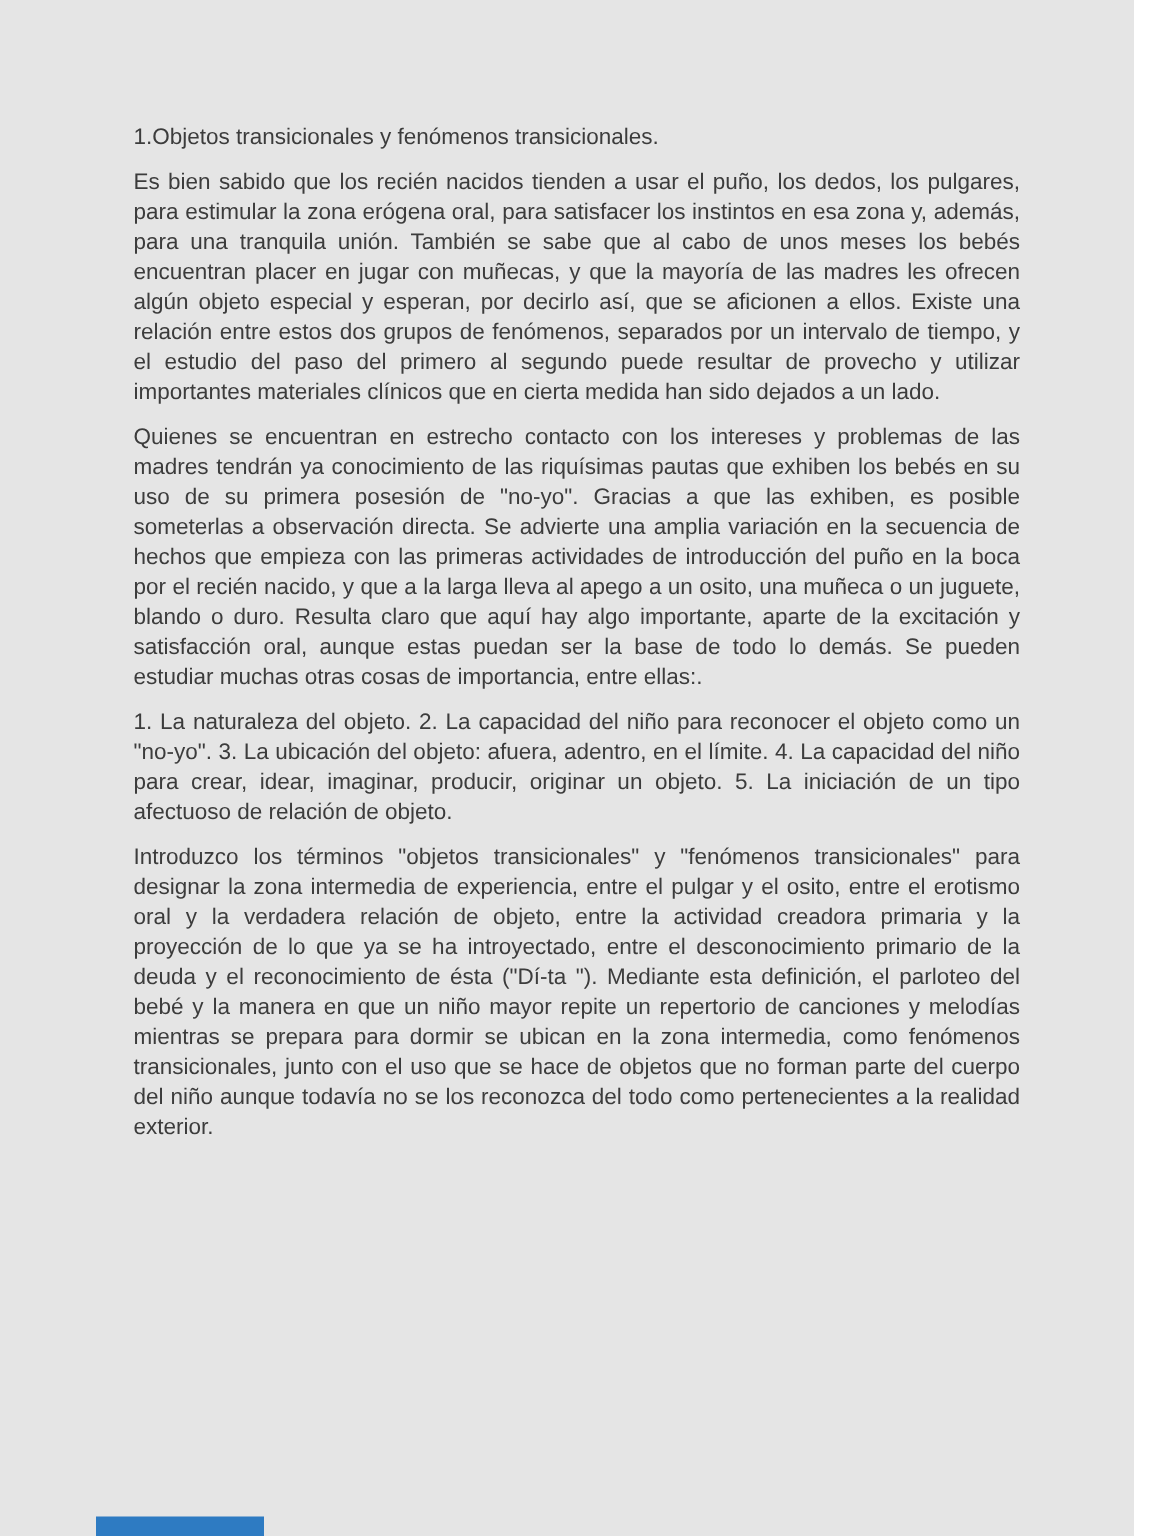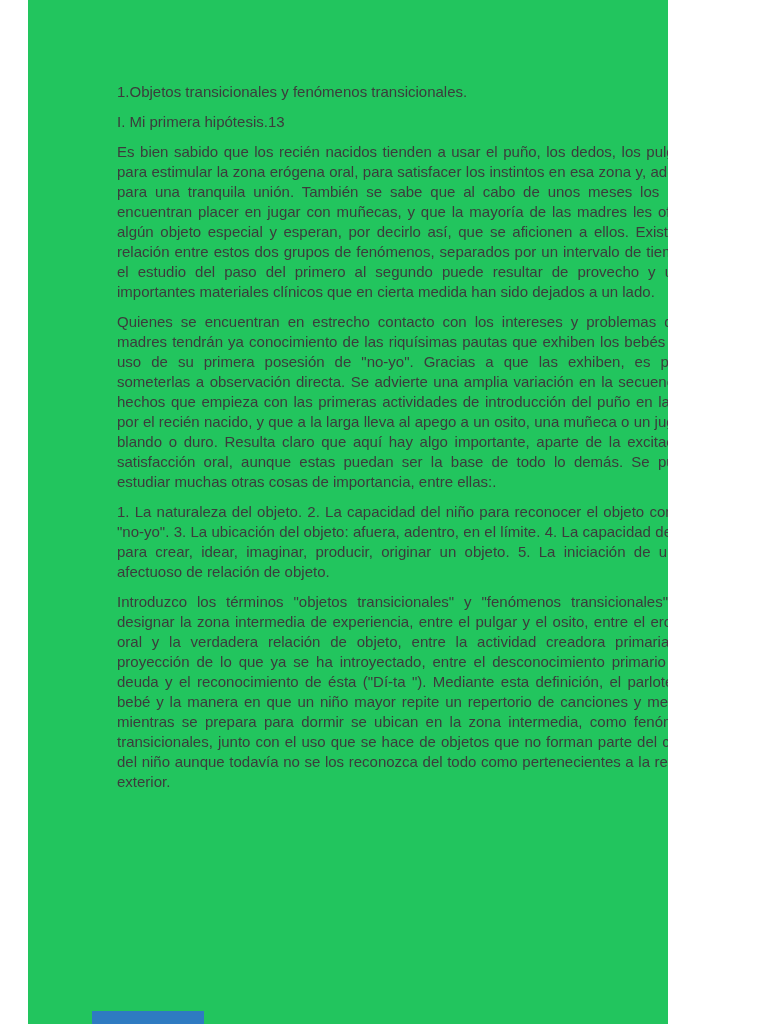--- a/index.html
+++ b/index.html
@@ -2,25 +2,24 @@
 <html><head>
 <meta charset="utf-8">
 <style>
   html, body {
     margin: 0;
     padding: 0;
     background: #ffffff;
   }
   .page {
     position: relative;
-    width: 640px;
+    width: 756px;
     height: 1024px;
-    background: #22c55e;
+    background: #e5e5e5;
     overflow: hidden;
-    margin-left: 28px;
   }
   .text-block {
     position: absolute;
     left: 89px;
     top: 82px;
     width: 591px;
     font-family: "Liberation Sans", "DejaVu Sans", sans-serif;
     font-size: 15px;
     line-height: 20px;
     color: #3c3c3c;
@@ -38,20 +37,19 @@
     height: 13px;
     background: #2e7bc2;
   }
 </style>
 </head>
 <body>
 
 <div class="page">
   <div class="text-block">
       <p>1.Objetos transicionales y fenómenos transicionales.</p>
-      <p>I. Mi primera hipótesis.13</p>
       <p>Es bien sabido que los recién nacidos tienden a usar el puño, los dedos, los pulgares, para estimular la zona erógena oral, para satisfacer los instintos en esa zona y, además, para una tranquila unión. También se sabe que al cabo de unos meses los bebés encuentran placer en jugar con muñecas, y que la mayoría de las madres les ofrecen algún objeto especial y esperan, por decirlo así, que se aficionen a ellos. Existe una relación entre estos dos grupos de fenómenos, separados por un intervalo de tiempo, y el estudio del paso del primero al segundo puede resultar de provecho y utilizar importantes materiales clínicos que en cierta medida han sido dejados a un lado.</p>
       <p>Quienes se encuentran en estrecho contacto con los intereses y problemas de las madres tendrán ya conocimiento de las riquísimas pautas que exhiben los bebés en su uso de su primera posesión de "no-yo". Gracias a que las exhiben, es posible someterlas a observación directa. Se advierte una amplia variación en la secuencia de hechos que empieza con las primeras actividades de introducción del puño en la boca por el recién nacido, y que a la larga lleva al apego a un osito, una muñeca o un juguete, blando o duro. Resulta claro que aquí hay algo importante, aparte de la excitación y satisfacción oral, aunque estas puedan ser la base de todo lo demás. Se pueden estudiar muchas otras cosas de importancia, entre ellas:.</p>
       <p>1. La naturaleza del objeto. 2. La capacidad del niño para reconocer el objeto como un "no-yo". 3. La ubicación del objeto: afuera, adentro, en el límite. 4. La capacidad del niño para crear, idear, imaginar, producir, originar un objeto. 5. La iniciación de un tipo afectuoso de relación de objeto.</p>
       <p>Introduzco los términos "objetos transicionales" y "fenómenos transicionales" para designar la zona intermedia de experiencia, entre el pulgar y el osito, entre el erotismo oral y la verdadera relación de objeto, entre la actividad creadora primaria y la proyección de lo que ya se ha introyectado, entre el desconocimiento primario de la deuda y el reconocimiento de ésta ("Dí-ta "). Mediante esta definición, el parloteo del bebé y la manera en que un niño mayor repite un repertorio de canciones y melodías mientras se prepara para dormir se ubican en la zona intermedia, como fenómenos transicionales, junto con el uso que se hace de objetos que no forman parte del cuerpo del niño aunque todavía no se los reconozca del todo como pertenecientes a la realidad exterior.</p>
     </div>
   <div class="partial-link-bar"></div>
 </div>
 
 </body></html>

